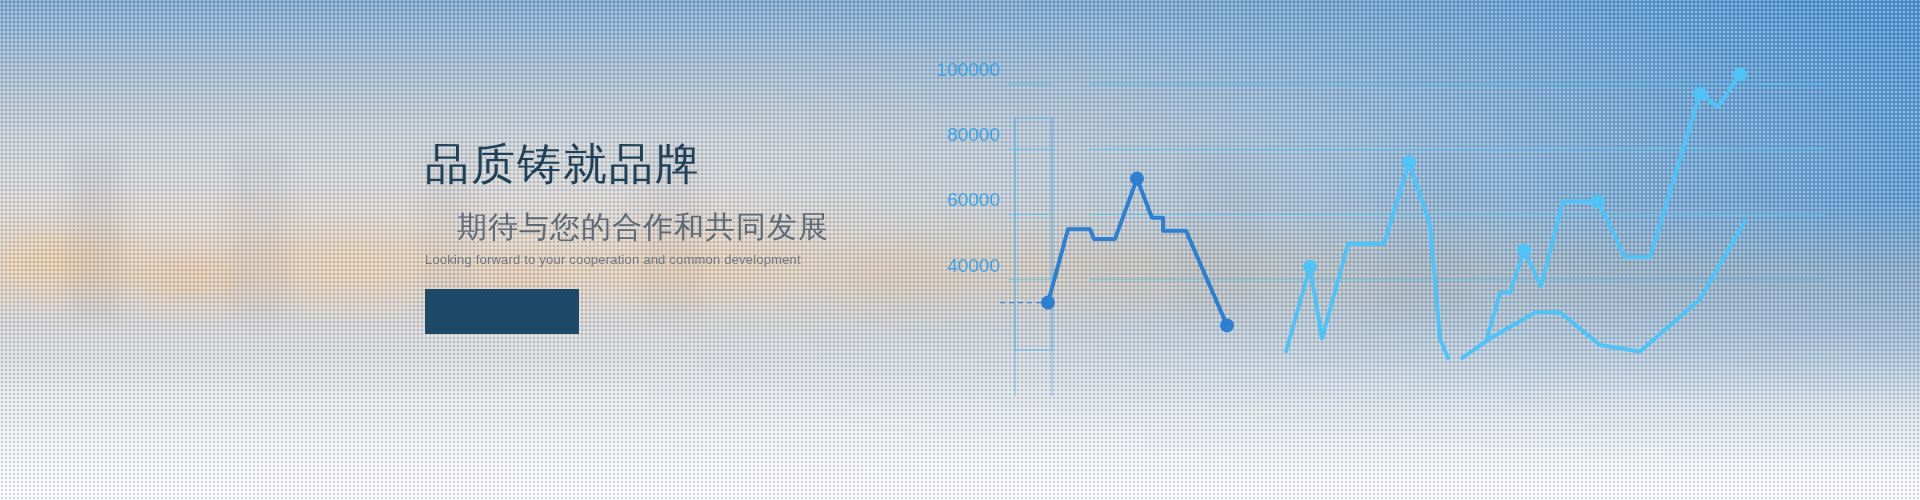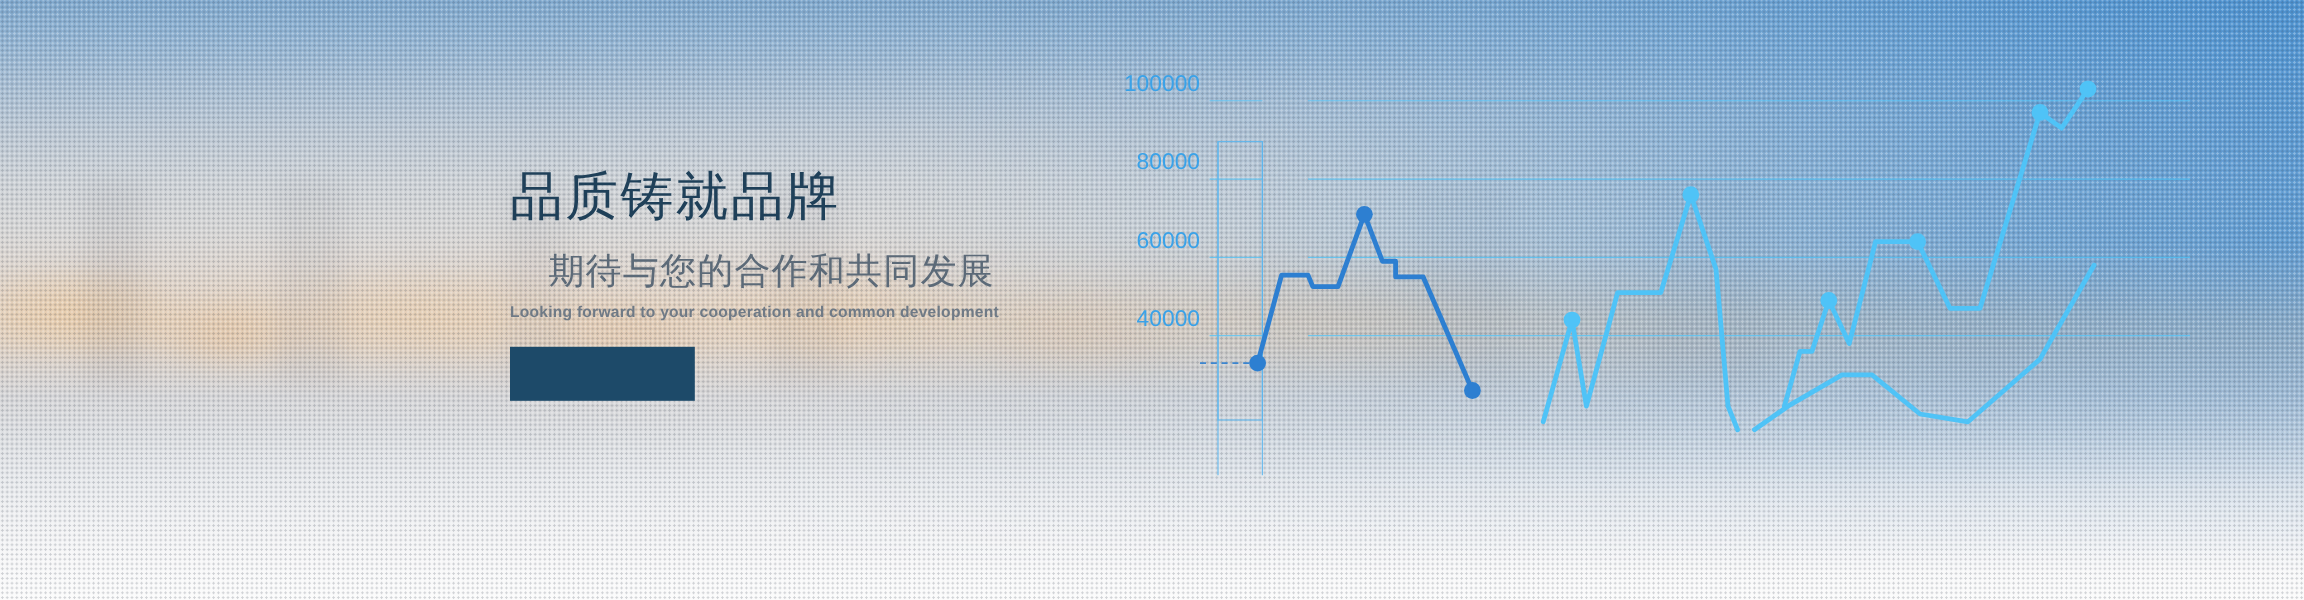--- a/index.html
+++ b/index.html
@@ -130,21 +130,21 @@
     font-weight:400;
     white-space:nowrap;
     padding-left:32px;
   }
   .subtitle-en{
     margin:7px 0 0 0;
     font-size:13px;
     line-height:1.2;
     letter-spacing:.2px;
     color:#6f7a86;
-    font-weight:700;
+    font-weight:400;
     white-space:nowrap;
   }
   .cta{
     display:block;
     margin-top:22px;
     width:154px;
     height:45px;
     border:0;
     padding:0;
     background:#1d4a69;

